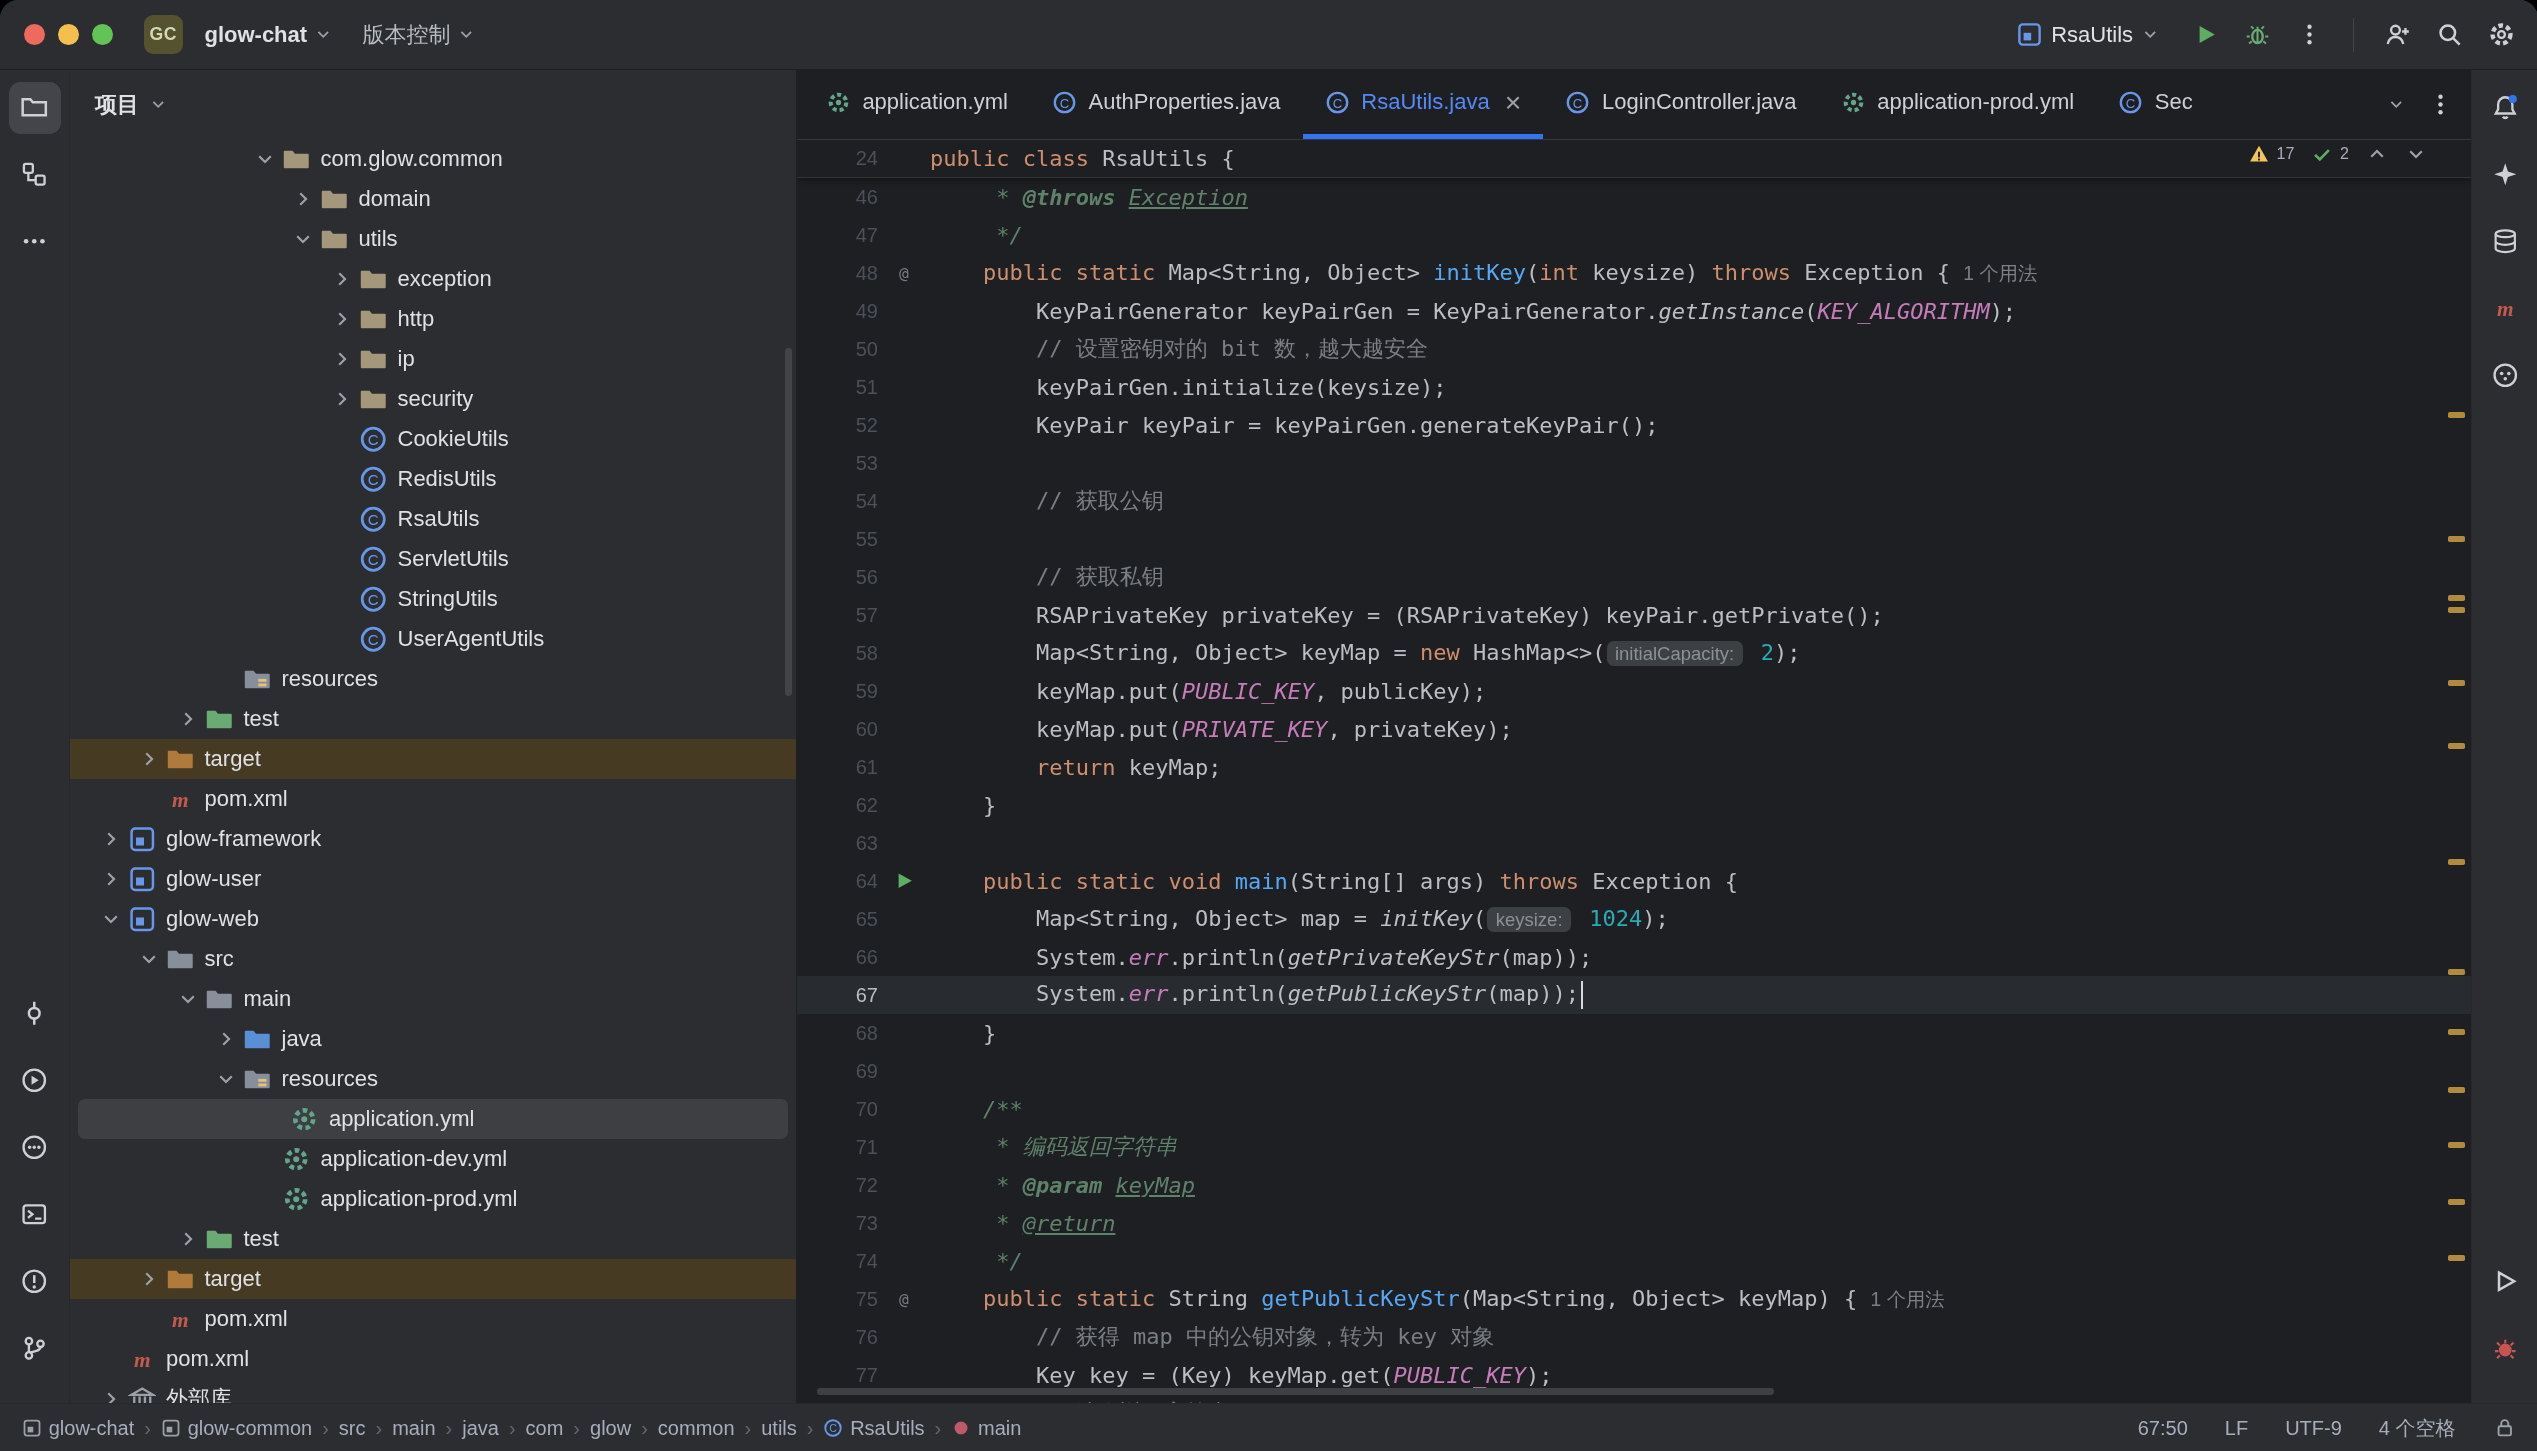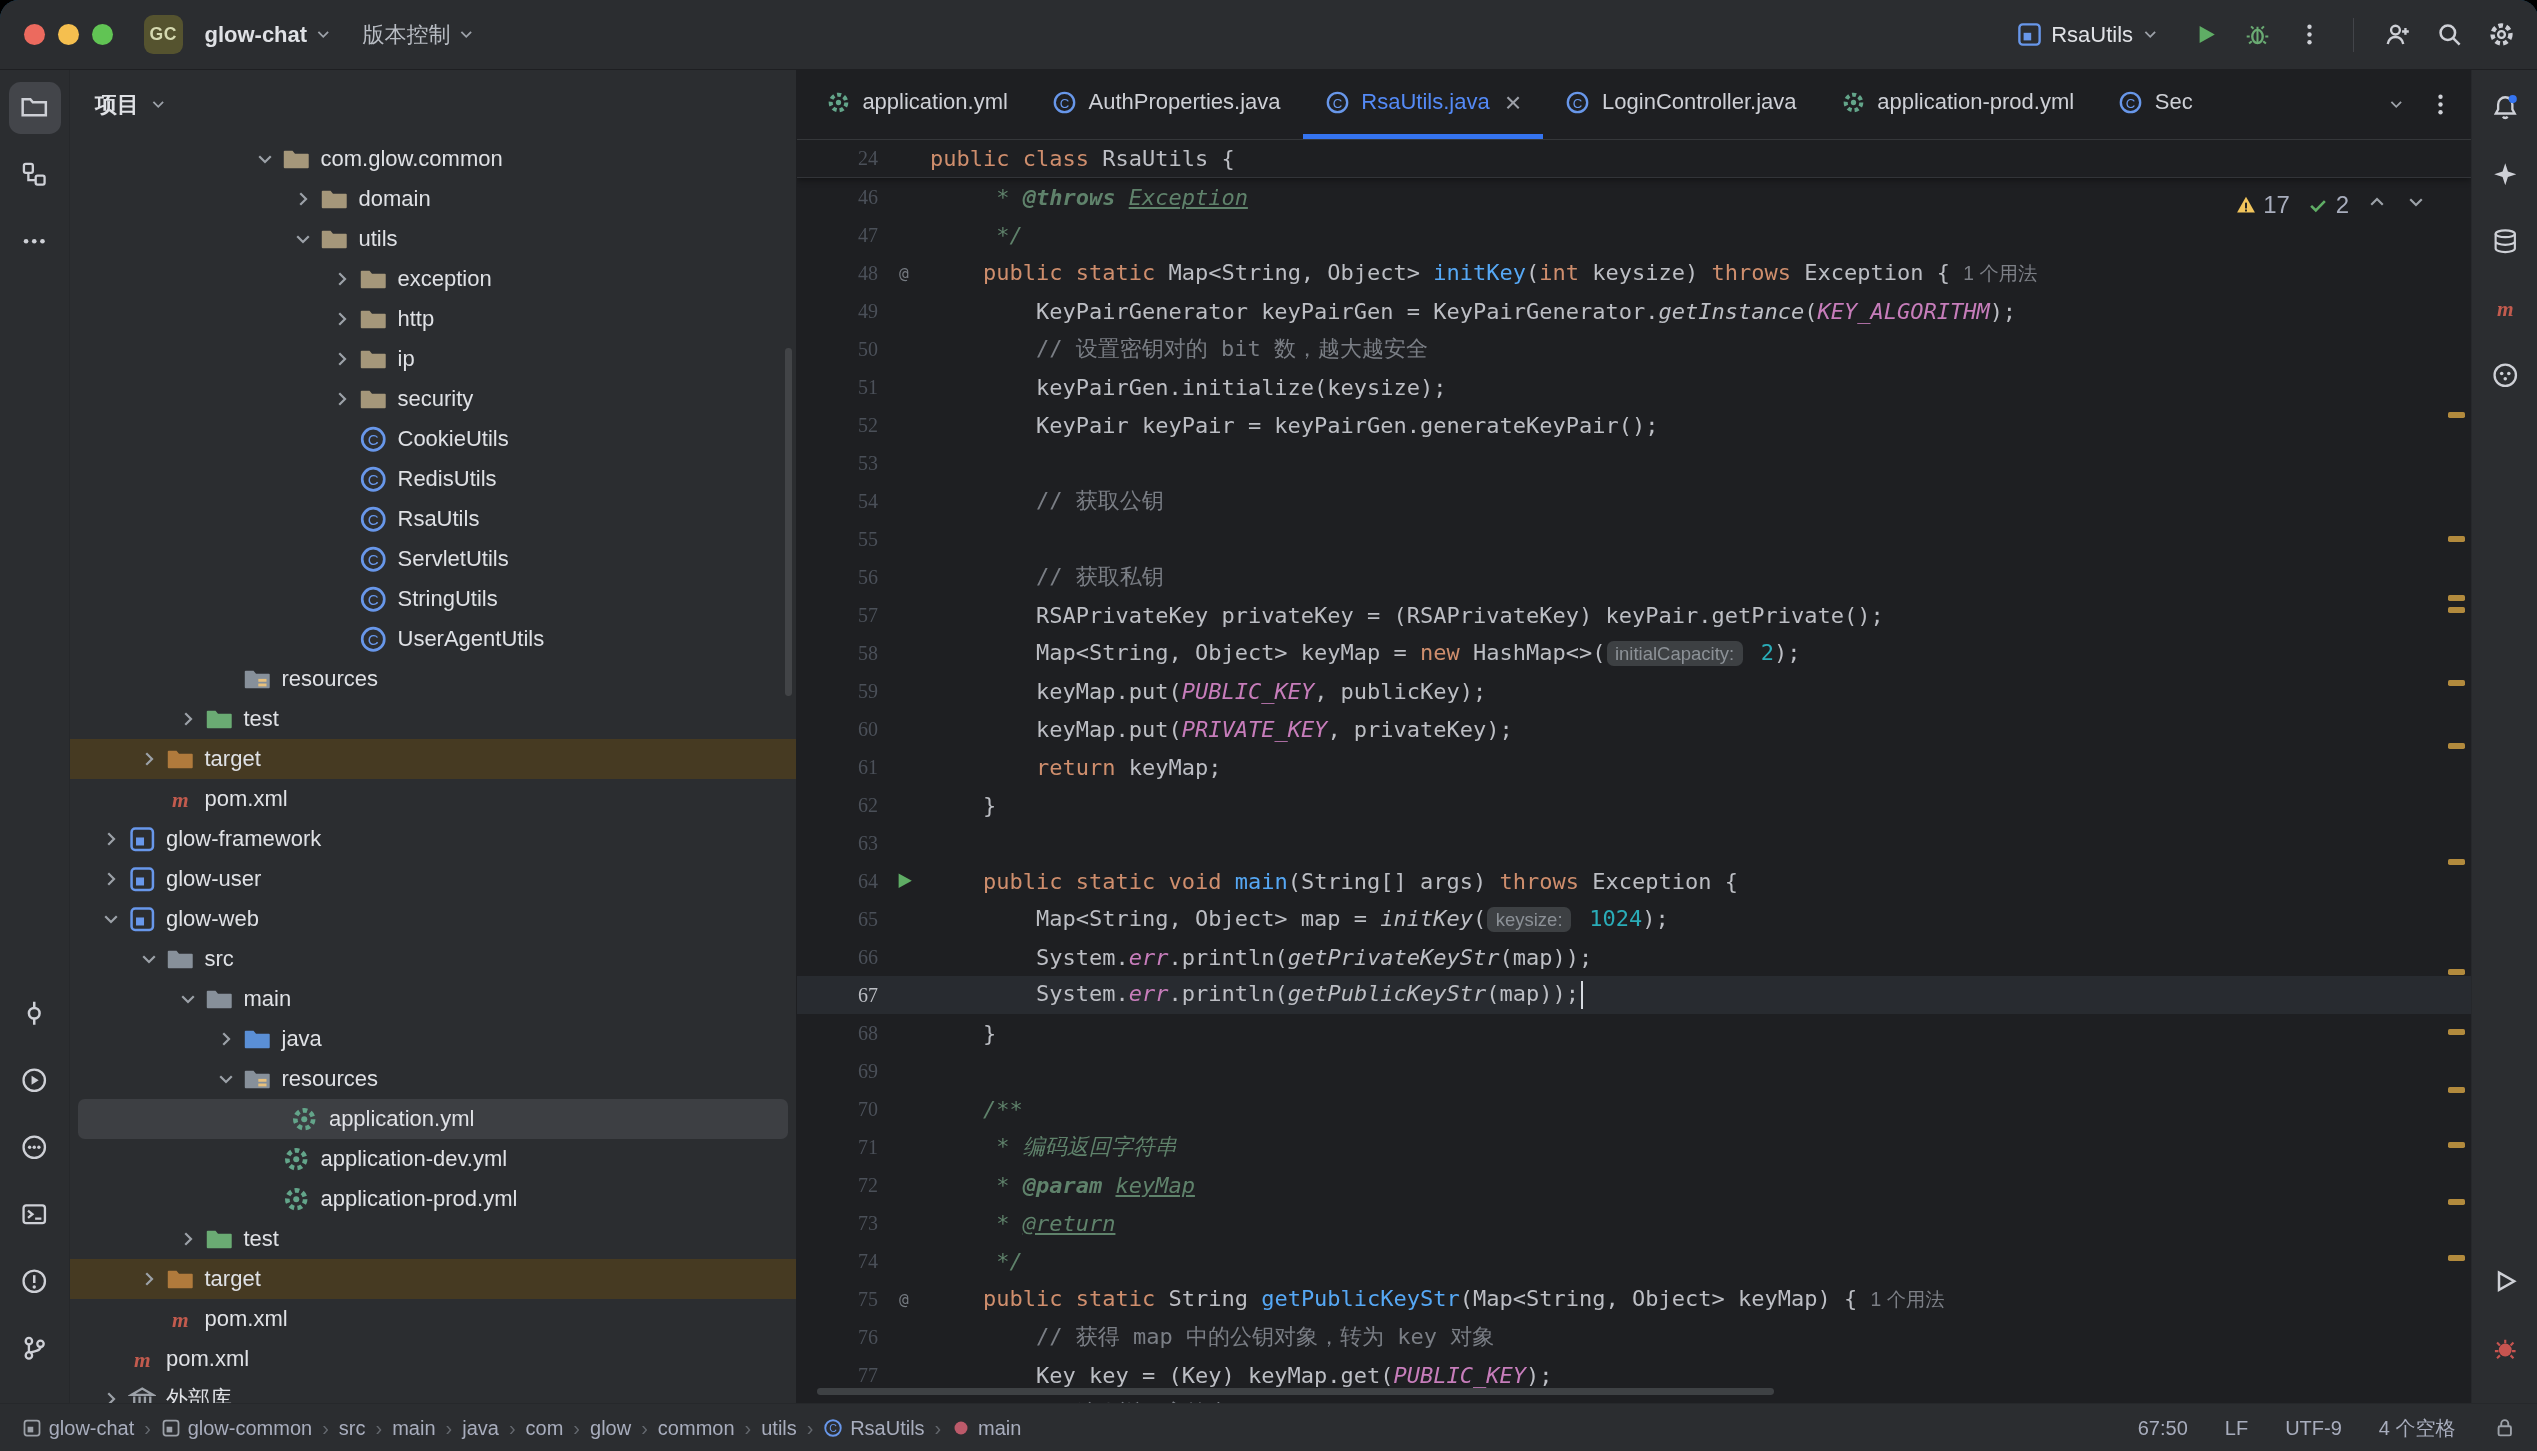--- a/index.html
+++ b/index.html
@@ -57,21 +57,21 @@
   .tab .icon svg{width:100%;height:100%;}
   .tab.active{color:#548af7;border-bottom-color:#3574f0;}
   .tab .tab-close{color:#9da0a8;font-size:28.5px;line-height:1;margin-left:3.4px;}
   .tab.clipped{max-width:101px;overflow:hidden;padding-right:0;}
   .tab-actions{margin-left:auto;display:flex;align-items:center;gap:22px;padding:0 17px;flex:none;}
 
   .editor{flex:1;position:relative;overflow:hidden;background:#1e1f22;}
   .code-scroll{position:absolute;inset:0;padding-top:38px;}
   .code-row{height:38px;display:flex;align-items:center;white-space:pre;}
   .code-row.current{background:#282b30;}
-  .ln{width:81px;flex:none;text-align:right;font-family:Liberation Serif, serif;font-size:20px;color:#4b5059;}
+  .ln{width:81px;flex:none;text-align:right;font-family:Liberation Sans, sans-serif;font-size:20px;color:#4b5059;}
   .code-row.current .ln{color:#bcbec4;}
   .gicon{width:52px;flex:none;display:inline-flex;align-items:center;justify-content:center;}
   .gicon .icon{width:23.5px;height:23.5px;display:inline-flex;}
   .gicon .icon svg{width:100%;height:100%;}
   .code-text{font-family:"DejaVu Sans Mono","Liberation Mono",monospace;font-size:22px;white-space:pre;}
   .sticky-line{position:absolute;top:0;left:0;right:0;height:38px;background:#1e1f22;z-index:5;border-bottom:0.8px solid #323438;box-shadow:0 2.5px 6.7px rgba(0,0,0,.4);display:flex;align-items:center;white-space:pre;}
 
   .tk-p{color:#bcbec4}
   .tk-k{color:#cf8e6d}
   .tk-m{color:#56a8f5}
@@ -80,21 +80,21 @@
   .tk-c{color:#c77dbb;font-style:italic}
   .tk-n{color:#2aacb8}
   .tk-cm{color:#7a7e85}
   .tk-d{color:#5f826b;font-style:italic}
   .tk-dt{color:#5f826b;font-style:italic;font-weight:bold}
   .tk-dv{color:#5f826b;font-style:italic;text-decoration:underline}
   .tk-h{color:#7c7f86;font-size:19.3px;margin-left:13.4px;font-family:"Liberation Sans",sans-serif;}
   .inlay{background:#3d4043;color:#8c9197;border-radius:6.7px;padding:2.5px 8.4px;font-size:18.5px;margin:0 5px 0 1px;display:inline-block;line-height:1.1;font-family:"Liberation Sans",sans-serif;}
   .caret{display:inline-block;width:2.5px;height:28.5px;background:#d6dae0;vertical-align:middle;margin-left:1.7px;}
 
-  .inspections{position:absolute;top:3.4px;right:44px;z-index:6;display:flex;gap:17px;color:#a8adbd;font-size:24px;margin-top:48px;}
+  .inspections{position:absolute;top:3.4px;right:44px;z-index:6;display:flex;align-items:center;gap:17px;color:#a8adbd;font-size:16px;}
   .inspections .item{display:flex;align-items:center;gap:6.7px;}
   .inspections .icon{width:22px;height:22px;display:inline-flex;}
   .inspections .icon svg{width:100%;height:100%;}
   .stripe-mark{position:absolute;right:5.9px;width:17px;height:5.9px;border-radius:1.7px;background:#b28a3d;z-index:4;}
   .hscroll{position:absolute;left:20px;bottom:8.4px;width:957px;height:6.7px;border-radius:3.4px;background:#5a5d61;opacity:.55;z-index:6;}
 
   
   .statusbar{height:49px;flex:none;background:#2b2d30;border-top:0.8px solid #26282b;display:flex;align-items:center;padding:0 22px;color:#a8adbd;font-size:20px;}
   .breadcrumbs{flex:1;display:flex;align-items:center;min-width:0;overflow:hidden;white-space:nowrap;}
   .crumb{display:inline-flex;align-items:center;gap:6.7px;}

